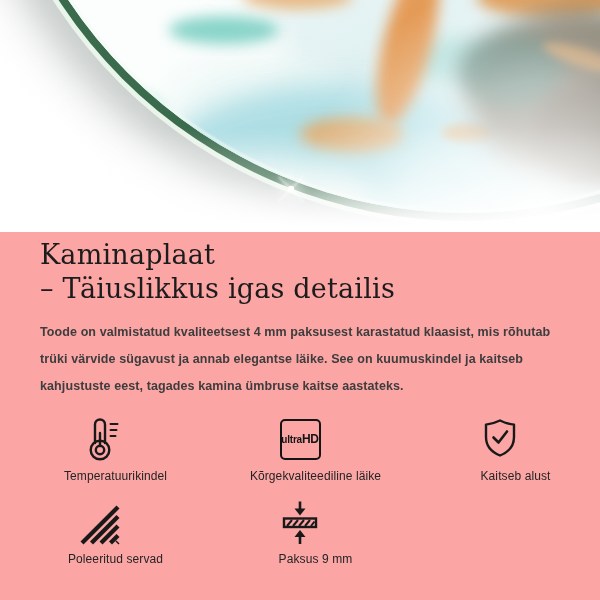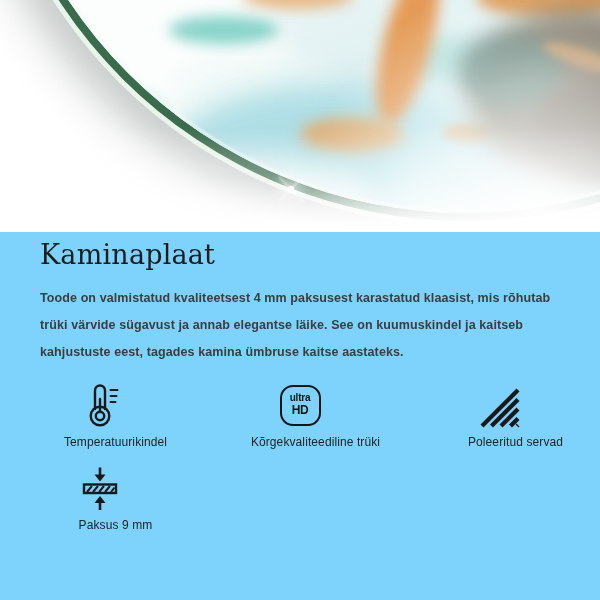--- a/index.html
+++ b/index.html
@@ -1,21 +1,21 @@
 <!DOCTYPE html>
 <html><head>
 <meta charset="utf-8">
 <style>
   html,body{margin:0;padding:0;}
   body{
     width:600px;height:600px;background:#ffffff;overflow:hidden;
     font-family:"Liberation Sans", sans-serif;
     -webkit-font-smoothing:antialiased;
   }
-  .page{width:600px;height:600px;position:relative;background:#7dd3fc;}
+  .page{width:600px;height:600px;position:relative;background:#fca5a5;}
 
   
   .hero{position:relative;width:600px;height:232px;overflow:hidden;background:#fff;}
   .hero svg{display:block;}
 
   
   .copy{padding:0 40px;}
   h1{
     margin:6px 0 0 0;
     font-family:"DejaVu Serif","Liberation Serif",serif;
@@ -36,22 +36,22 @@
   }
   .feature{display:flex;flex-direction:column;align-items:center;}
   .icon-box{height:50px;display:flex;align-items:flex-end;justify-content:center;}
   .feature-label{
     margin-top:7px;font-size:12px;color:#242424;letter-spacing:.1px;line-height:14px;margin-left:31px;
   }
   .icon-svg{stroke:#191919;fill:none;stroke-width:2.4;}
 
   
   .hd-badge{
-    width:37px;height:37px;border:2.6px solid #141414;border-radius:13px;
-    display:flex;flex-direction:column;align-items:center;justify-content:center;
+    width:37px;height:37px;border:2.6px solid #141414;border-radius:5px;
+    display:flex;align-items:center;justify-content:center;
     margin-bottom:2px;
   }
   .hd-top{font-size:10px;font-weight:700;color:#141414;line-height:10px;letter-spacing:-.2px;}
   .hd-bottom{font-size:12px;font-weight:700;color:#141414;line-height:15px;letter-spacing:-.3px;}
 </style>
 </head>
 <body>
 
 <div class="page">
 
@@ -141,20 +141,21 @@
         <circle cx="291" cy="189" r="3.2" fill="#ffffff" stroke="none"></circle>
         <line x1="254" y1="163" x2="272" y2="163" stroke-width="1.4" opacity="0.8" filter="url(#b1)"></line>
         <line x1="263" y1="154" x2="263" y2="172" stroke-width="1.4" opacity="0.8" filter="url(#b1)"></line>
       </g>
     </svg>
   </div>
 
   <div class="copy">
     <h1>
       <span>Kaminaplaat</span><br>
+      <span>– Täiuslikkus igas detailis</span>
     </h1>
     <p class="lead">Toode on valmistatud kvaliteetsest 4 mm paksusest karastatud klaasist, mis rõhutab trüki värvide sügavust ja annab elegantse läike. See on kuumuskindel ja kaitseb kahjustuste eest, tagades kamina ümbruse kaitse aastateks.</p>
   </div>
 
   <div class="features">
 
     <div class="feature">
       <div class="icon-box">
         <svg class="icon-svg" width="48" height="46" viewBox="0 0 48 46" stroke-linecap="round" stroke-linejoin="round">
           <path d="M19 27 V8.5 a5 5 0 0 1 10 0 V27"></path>
@@ -169,23 +170,32 @@
       <div class="feature-label">Temperatuurikindel</div>
     </div>
 
     <div class="feature">
       <div class="icon-box">
         <div class="hd-badge">
           <span class="hd-top">ultra</span>
           <span class="hd-bottom">HD</span>
         </div>
       </div>
-      <div class="feature-label">Kõrgekvaliteediline trüki</div>
-    </div>
-
+      <div class="feature-label">Kõrgekvaliteediline läike</div>
+    </div>
+
+    <div class="feature">
+      <div class="icon-box">
+        <svg class="icon-svg" width="46" height="46" viewBox="0 0 46 46" stroke-linecap="round" stroke-linejoin="round">
+          <path d="M23 4.5 C27 6.5 32.5 8 37 8.6 V21 c0 9.5 -6.5 15.5 -14 18.5 C15.5 36.5 9 30.5 9 21 V8.6 C13.5 8 19 6.5 23 4.5 Z"></path>
+          <path d="M16.5 21.5 L21.5 26.5 L30 15.5" stroke-width="2.6"></path>
+        </svg>
+      </div>
+      <div class="feature-label">Kaitseb alust</div>
+    </div>
 
 
     <div class="feature">
       <div class="icon-box">
         <svg width="44" height="42" viewBox="0 0 44 42" stroke="#191919" fill="none" stroke-width="4.2">
           <line x1="4" y1="40" x2="40" y2="4"></line>
           <line x1="13.5" y1="40" x2="40" y2="13.5"></line>
           <line x1="23" y1="40" x2="40" y2="23"></line>
           <line x1="32.5" y1="40" x2="40" y2="32.5"></line>
           <line x1="39" y1="40" x2="40" y2="39"></line>

